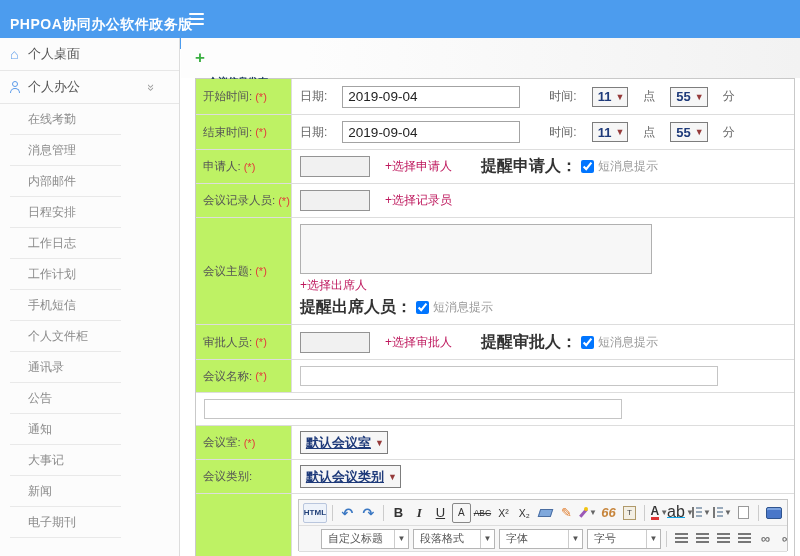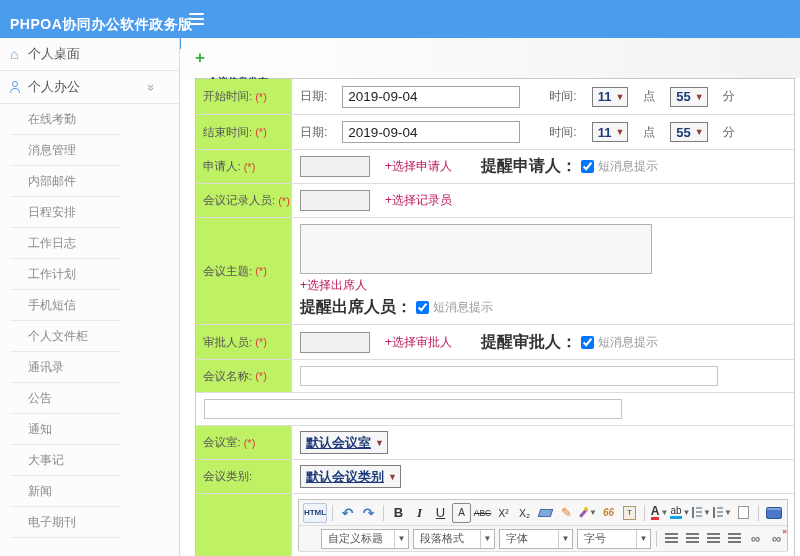--- a/index.html
+++ b/index.html
@@ -96,25 +96,25 @@
   .strike { font-size:8.5px; text-decoration:line-through; letter-spacing:0; }
   .supsub { font-size:10.5px; }
   .eraser { width:13px; height:8px; background:#7fa8dc; border:1px solid #4a6da0;
             transform:skewX(-18deg); }
   .brushpen { color:#e07b2a; font-size:13px; }
   .wand { position:relative; width:11px; height:11px; }
   .wand::before { content:""; position:absolute; left:4px; top:1px; width:3px; height:10px;
                   background:#9b59b6; transform:rotate(40deg); }
   .wand::after { content:""; position:absolute; right:0; top:0; width:4px; height:4px;
                  background:#f1c40f; border-radius:50%; }
-  .quote66 { font-weight:bold; font-style:italic; color:#c7853c; font-size:10px; }
+  .quote66 { font-weight:bold; font-style:italic; color:#c7853c; font-size:13px; }
   .pastebox { width:13px; height:14px; border:1px solid #b09a6a; background:#f3efe4;
               font-size:8px; color:#444; display:flex; align-items:center; justify-content:center; }
   .fc { font-weight:bold; font-size:12px; line-height:11px; border-bottom:3px solid #d33; }
-  .hl { font-size:10px; line-height:10px; border-bottom:3px solid #0ea5e9; }
+  .hl { font-size:16px; line-height:10px; border-bottom:1px solid #0ea5e9; }
   .mini-arr { font-size:8px; color:#666; margin-left:1px; }
   .bars { width:13px; height:11px;
           background:repeating-linear-gradient(to bottom,#777 0 2px,transparent 2px 4px); }
   .lstbars { width:13px; height:11px;
           background:linear-gradient(to right,#777 2px,transparent 2px) 0 0/4px 100% no-repeat,
                      repeating-linear-gradient(to bottom,#9ab 0 2px,transparent 2px 4px) 4px 0/9px 100% no-repeat; }
   .pagebox { width:11px; height:13px; background:#fff; border:1px solid #999; }
   .monitor { width:16px; height:12px; border-radius:2px; background:#4a77c9;
              border:1px solid #2f548f; box-shadow:inset 0 2px 0 #7ba3e0; }
   .linkic { color:#777; font-size:13px; font-weight:bold; }
@@ -122,21 +122,21 @@
   .unlink::after { content:"×"; position:absolute; right:-1px; top:-2px; color:#d33; font-size:8px; }
   .imgic { width:16px; height:12px; border:1px solid #c07f35;
            background:linear-gradient(135deg,#f6c65c 40%,#e2744c); }
   .esel { display:inline-flex; align-items:center; justify-content:space-between;
           border:1px solid #b5b5b5; background:#fff; height:20px; font-size:11px;
           color:#555; padding:0 0 0 6px; cursor:pointer; flex:none; }
   .esel .dd { width:14px; height:100%; border-left:1px solid #ccc; display:inline-flex;
               align-items:center; justify-content:center; font-size:8px; color:#555; margin-left:4px; }
   .esels { display:flex; gap:4px; align-items:flex-end;padding-left:18px; }
   .esels .esel:nth-child(1){width:88px}.esels .esel:nth-child(2){width:82px}
-  .esels .esel:nth-child(3){width:74px}.esels .esel:nth-child(4){width:74px}
+  .esels .esel:nth-child(3){width:84px}.esels .esel:nth-child(4){width:74px}
 </style>
 </head>
 <body>
 
 <div class="page">
 
   <header class="topbar">
     <span class="brand">PHPOA协同办公软件政务版</span>
     <span class="hamburger">
         <i></i>

